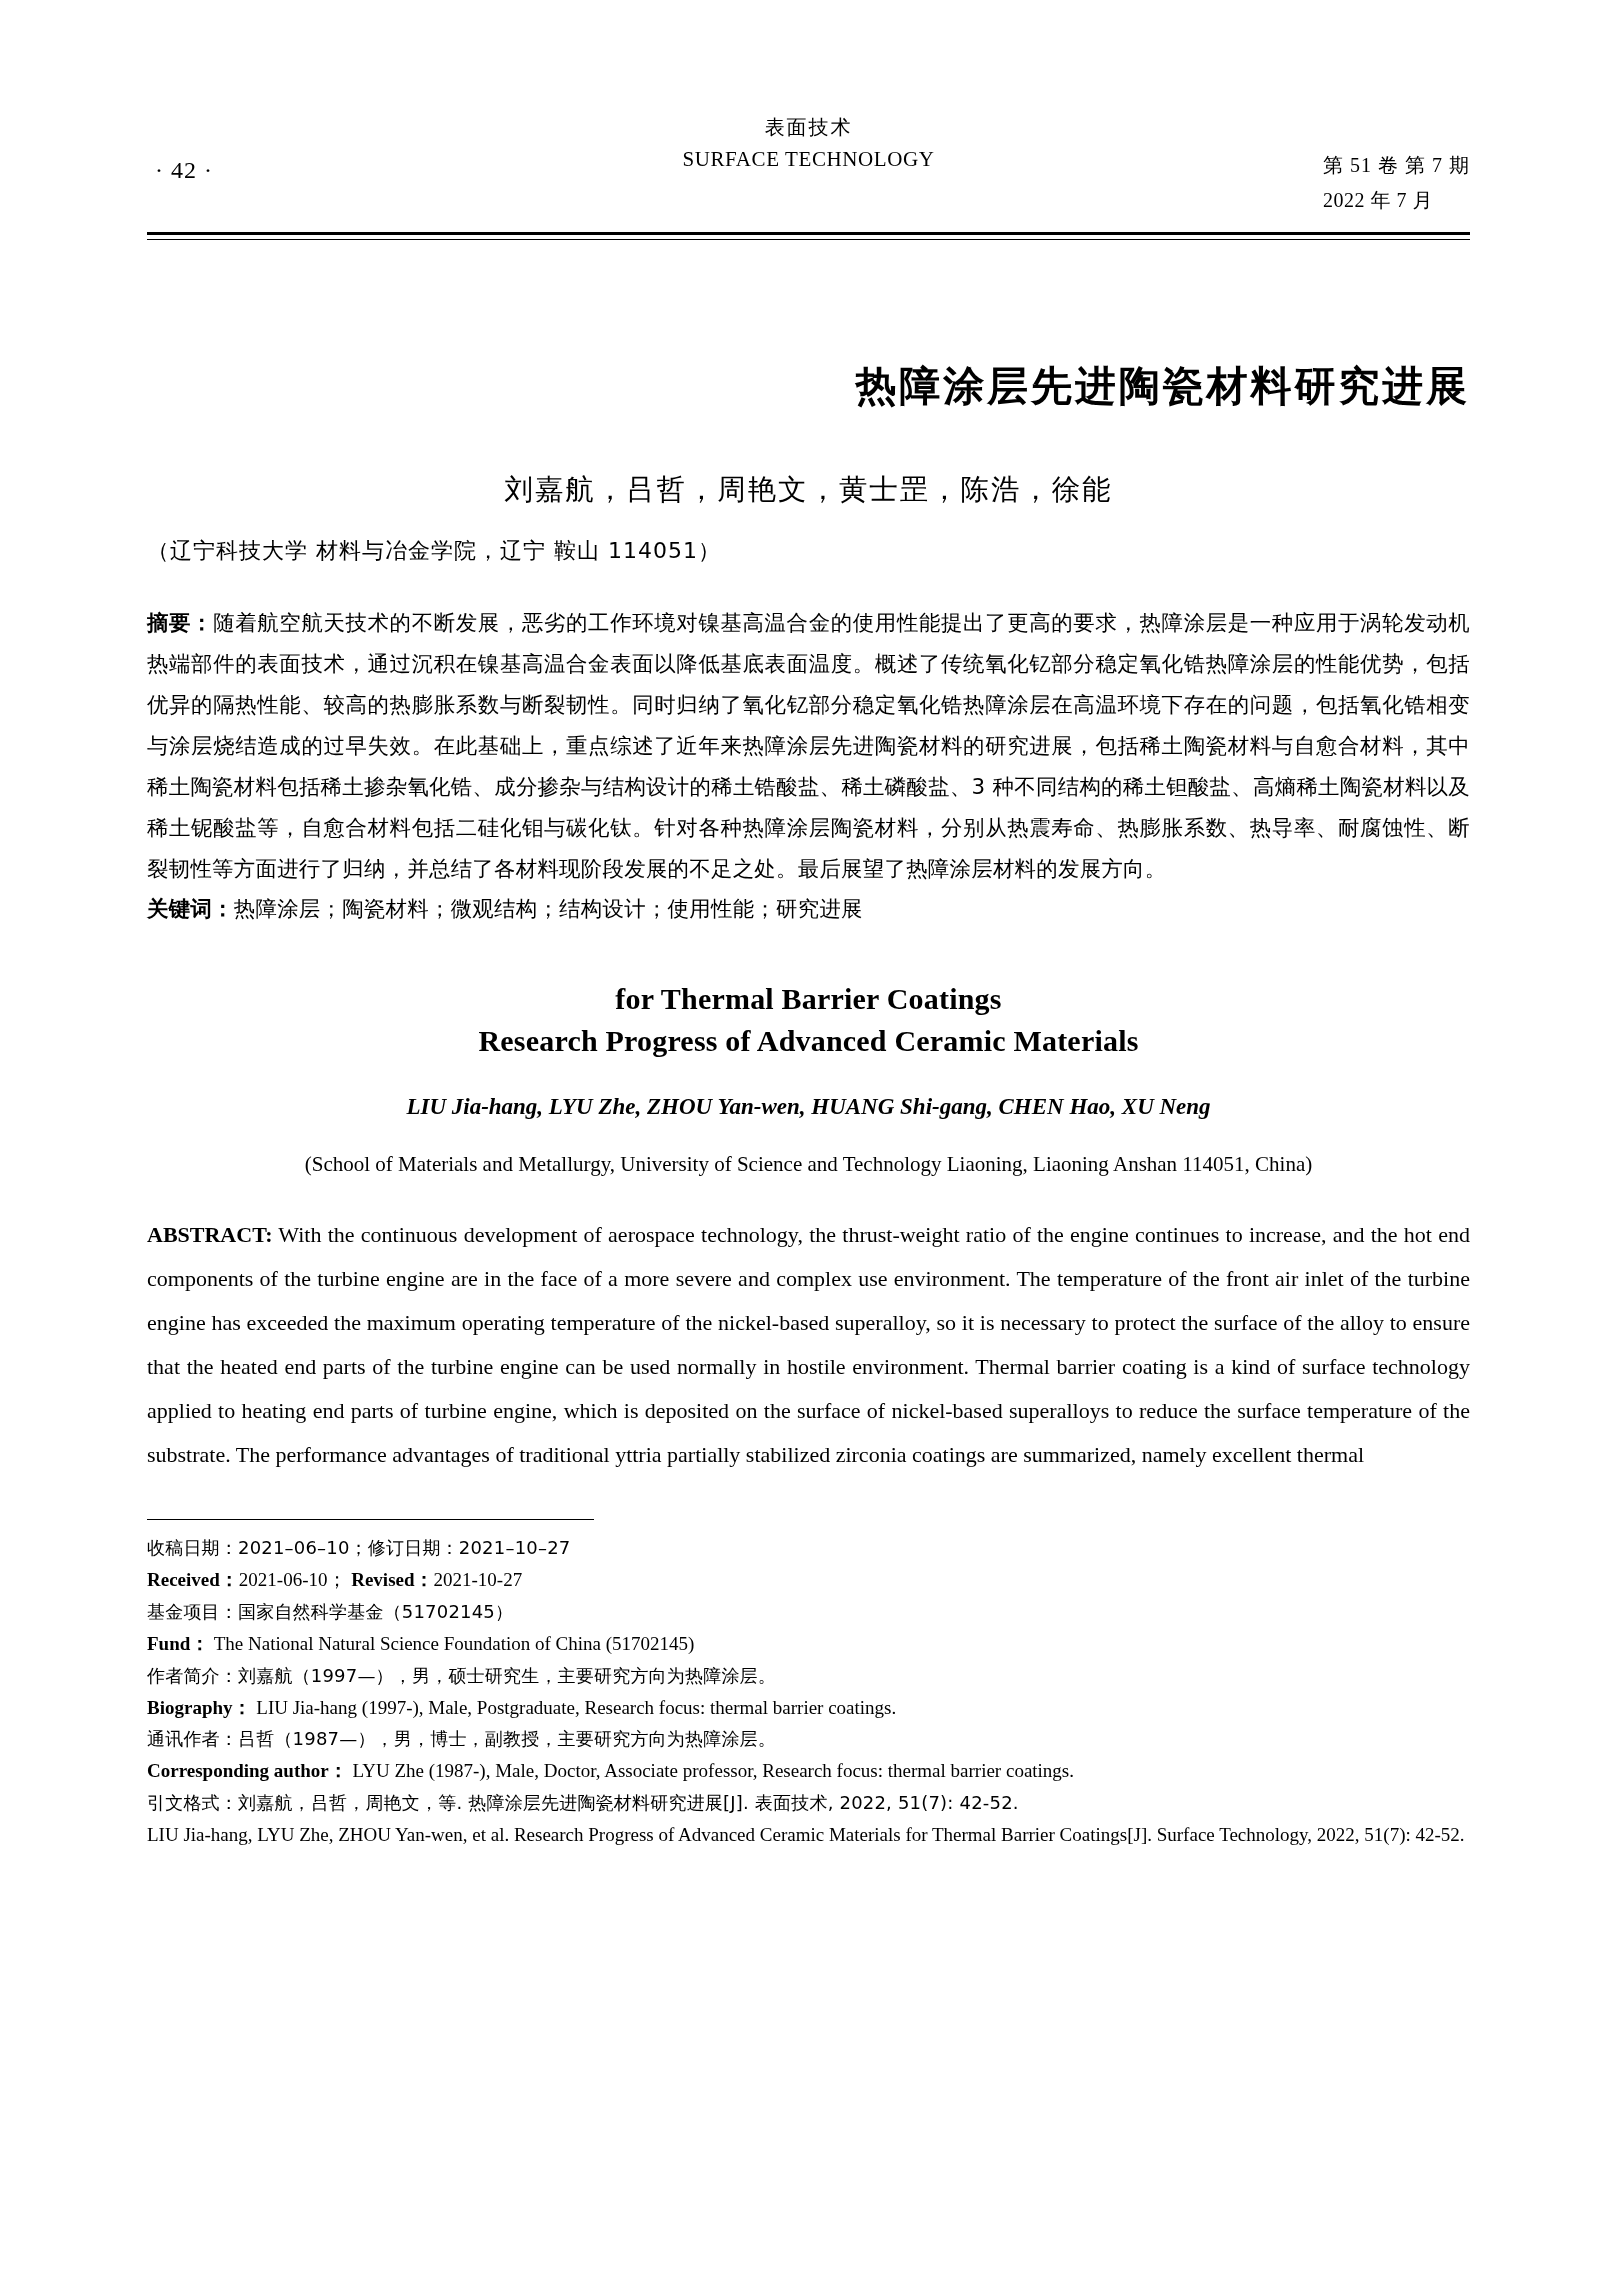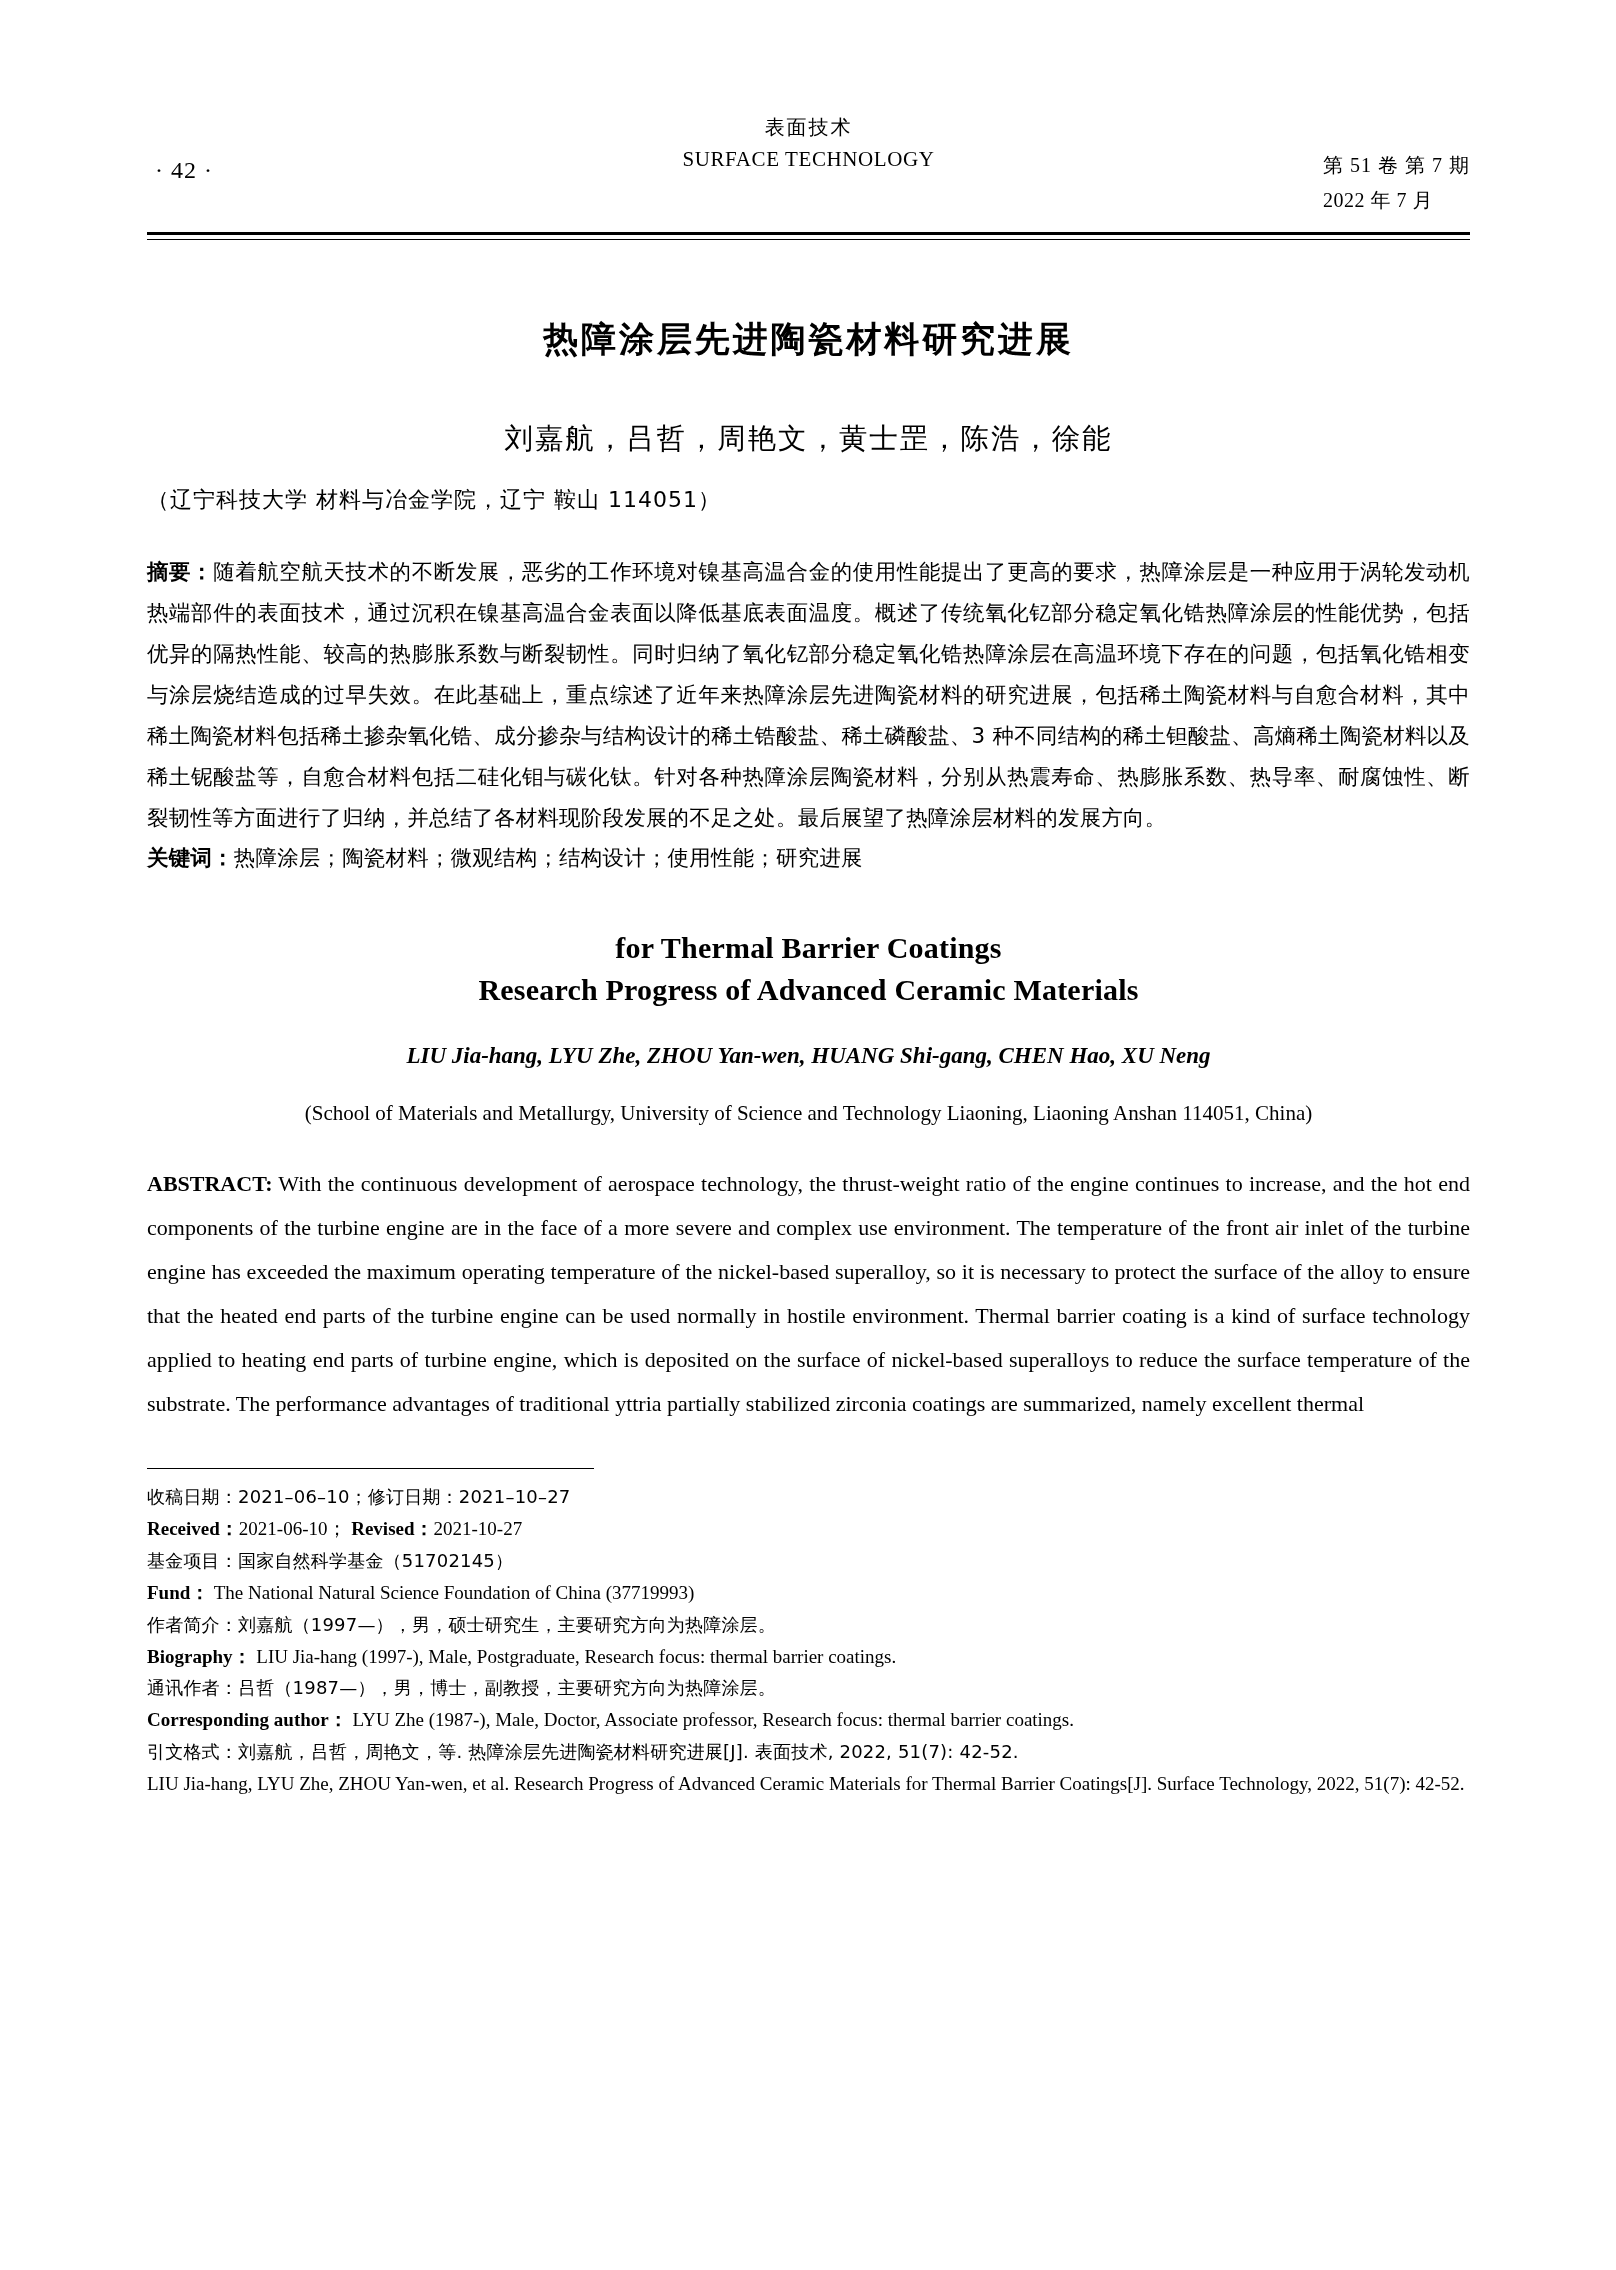--- a/index.html
+++ b/index.html
@@ -64,26 +64,26 @@
     border-top: 3.8px solid #000;
     margin-top: 15px;
   }
   .rule-thin {
     border-top: 1.4px solid #000;
     margin-top: 3.8px;
   }
 
   
   .cn-title {
-    text-align: center;
-    font-family: "DejaVu Sans", sans-serif;
-    font-weight: bold;
-    font-size: 35px;
+    text-align: right;
+    font-family: "DejaVu Sans", sans-serif;
+    font-weight: bold;
+    font-size: 41px;
     letter-spacing: 2.9px;
-    margin-top: 76px;
+    margin-top: 119px;
   }
   .cn-authors {
     text-align: center;
     font-family: "DejaVu Sans", sans-serif;
     font-size: 28.5px;
     letter-spacing: 1.9px;
     margin-top: 57px;
   }
   .cn-affil {
     font-family: "DejaVu Sans", sans-serif;
@@ -215,21 +215,21 @@
 
   <div class="en-abstract">
     <span class="lbl">ABSTRACT:</span><span> With the continuous development of aerospace technology, the thrust-weight ratio of the engine continues to increase, and the hot end components of the turbine engine are in the face of a more severe and complex use environment. The temperature of the front air inlet of the turbine engine has exceeded the maximum operating temperature of the nickel-based superalloy, so it is necessary to protect the surface of the alloy to ensure that the heated end parts of the turbine engine can be used normally in hostile environment. Thermal barrier coating is a kind of surface technology applied to heating end parts of turbine engine, which is deposited on the surface of nickel-based superalloys to reduce the surface temperature of the substrate. The performance advantages of traditional yttria partially stabilized zirconia coatings are summarized, namely excellent thermal</span>
   </div>
 
   <div class="foot-rule"></div>
   <div class="footnotes">
     <p class="fn-block fn-cn">收稿日期：2021–06–10；修订日期：2021–10–27</p>
     <p class="fn-block fn-en"><span class="lbl">Received：</span><span>2021-06-10；</span> <span class="lbl">Revised：</span><span>2021-10-27</span></p>
     <p class="fn-block fn-cn">基金项目：国家自然科学基金（51702145）</p>
-    <p class="fn-block fn-en"><span class="lbl">Fund：</span><span> The National Natural Science Foundation of China (37719993)</span></p>
+    <p class="fn-block fn-en"><span class="lbl">Fund：</span><span> The National Natural Science Foundation of China (51702145)</span></p>
     <p class="fn-block fn-cn">作者简介：刘嘉航（1997—），男，硕士研究生，主要研究方向为热障涂层。</p>
     <p class="fn-block fn-en"><span class="lbl">Biography：</span><span> LIU Jia-hang (1997-), Male, Postgraduate, Research focus: thermal barrier coatings.</span></p>
     <p class="fn-block fn-cn">通讯作者：吕哲（1987—），男，博士，副教授，主要研究方向为热障涂层。</p>
     <p class="fn-block fn-en"><span class="lbl">Corresponding author：</span><span> LYU Zhe (1987-), Male, Doctor, Associate professor, Research focus: thermal barrier coatings.</span></p>
     <p class="fn-block fn-cn">引文格式：刘嘉航，吕哲，周艳文，等. 热障涂层先进陶瓷材料研究进展[J]. 表面技术, 2022, 51(7): 42-52.</p>
     <p class="fn-block fn-en fn-just">LIU Jia-hang, LYU Zhe, ZHOU Yan-wen, et al. Research Progress of Advanced Ceramic Materials for Thermal Barrier Coatings[J]. Surface Technology, 2022, 51(7): 42-52.</p>
   </div>
 
 </div>
 

